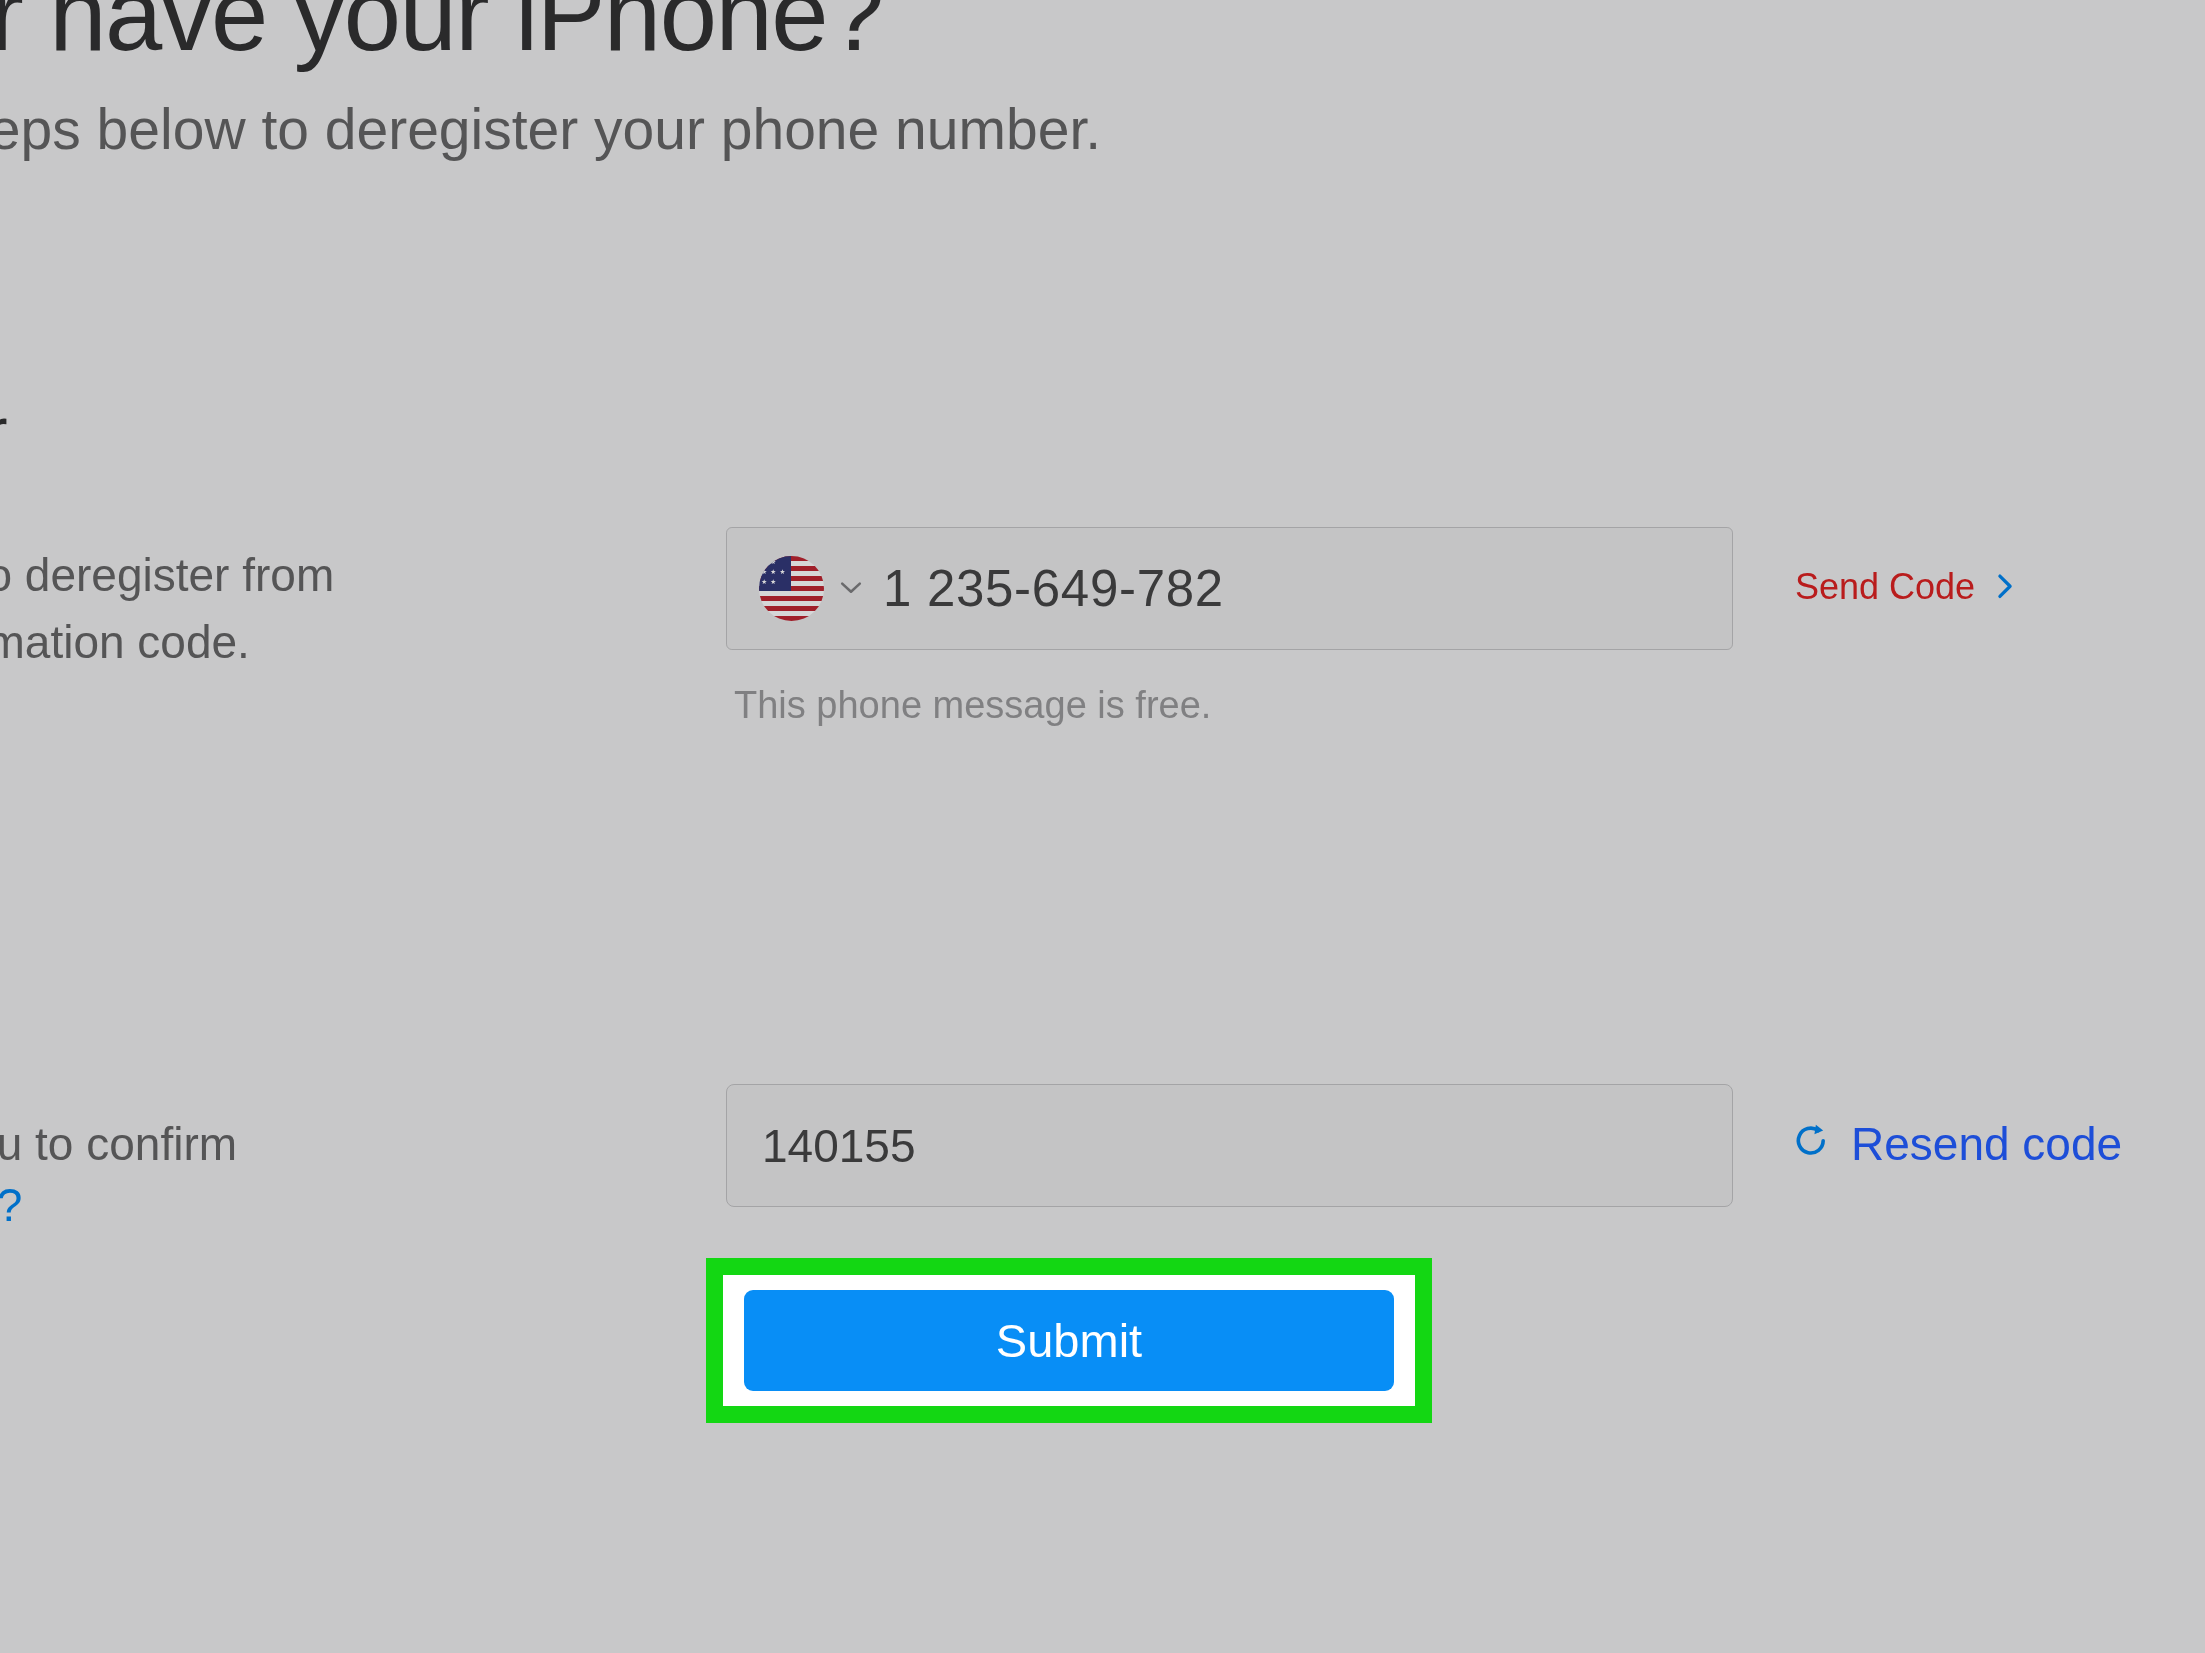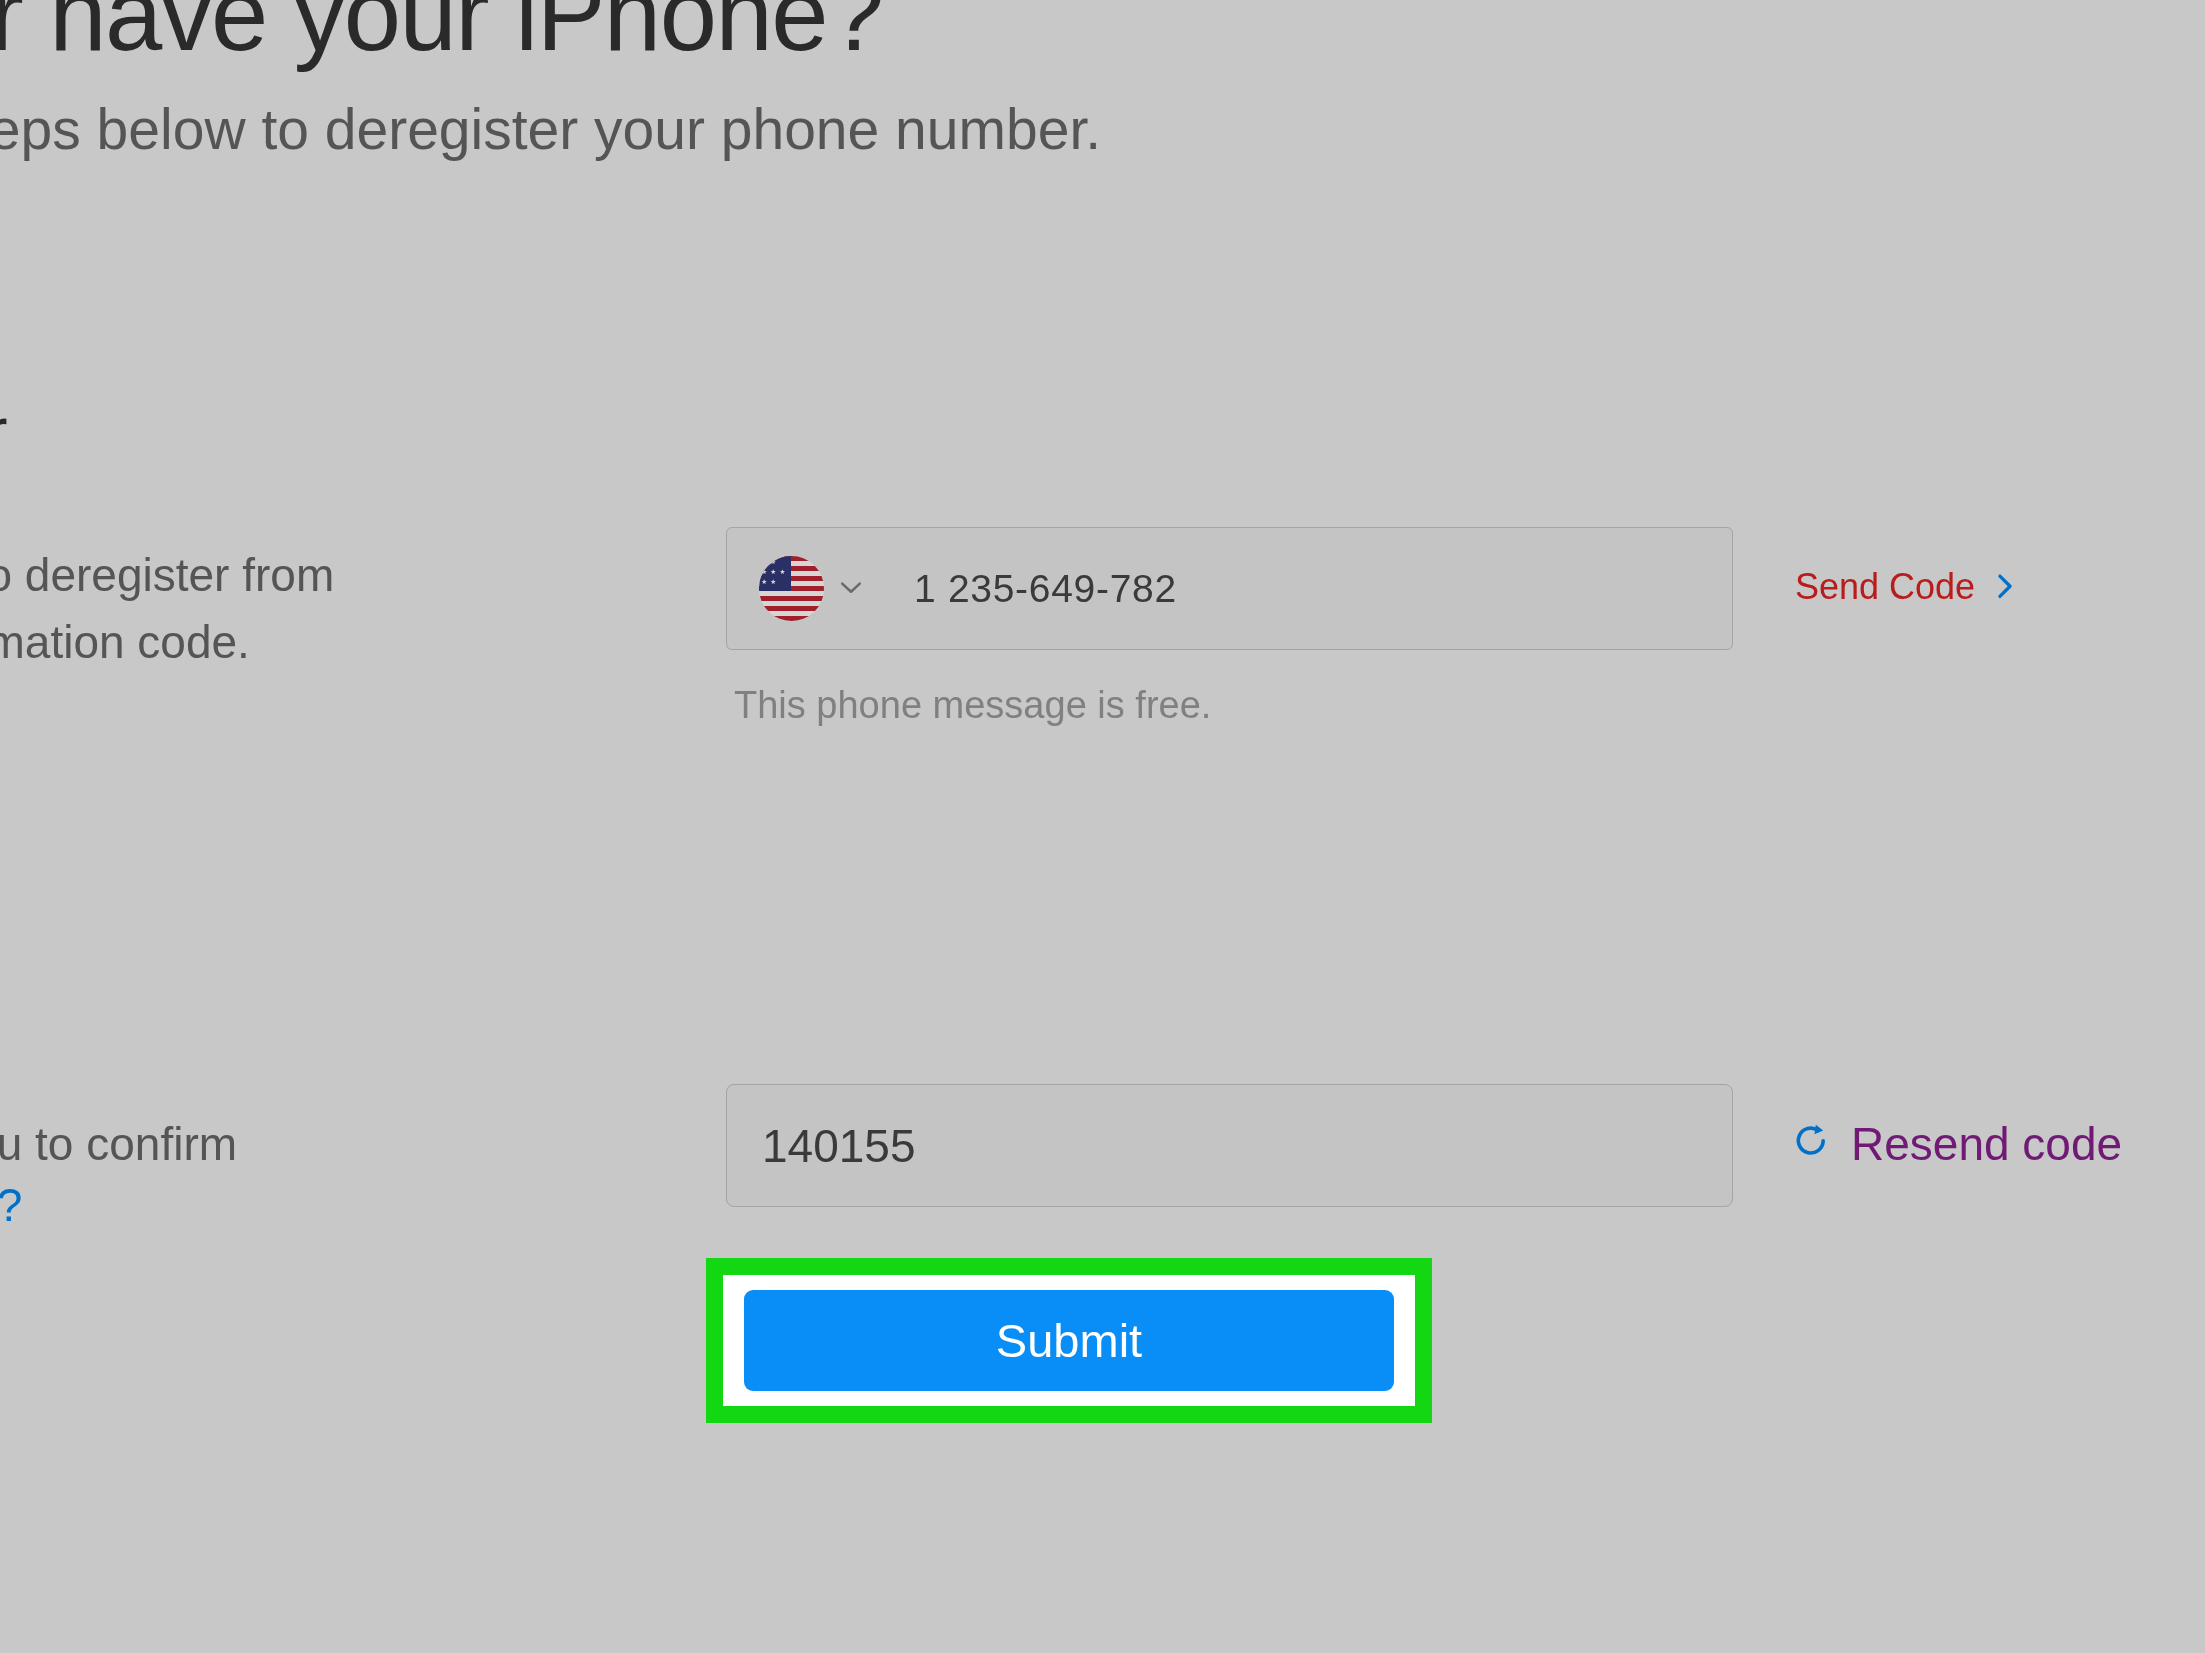--- a/index.html
+++ b/index.html
@@ -120,22 +120,22 @@
       font-size: 6.6px;
       line-height: 10.3px;
       color: #d6d6d7;
       letter-spacing: 0.7px;
     }
     .country-chevron {
       margin-left: 16px;
       flex-shrink: 0;
     }
     .phone-value {
-      margin-left: 52px;
-      font-size: 39px;
+      margin-left: 21px;
+      font-size: 51px;
       color: #3a3a3b;
       letter-spacing: 0.7px;
     }
     .hint-text {
       position: absolute;
       top: 684px;
       left: 734px;
       font-size: 38px;
       color: #808082;
     }
@@ -168,21 +168,21 @@
     }
     .code-value {
       font-size: 46px;
       color: #3a3a3b;
     }
     .resend-link {
       position: absolute;
       top: 1117px;
       left: 1794px;
       font-size: 46px;
-      color: #701a75;
+      color: #1d4ed8;
       display: flex;
       align-items: flex-end;
       cursor: pointer;
       white-space: nowrap;
     }
     .reload-icon {
       margin-right: 22px;
     }
     .submit-highlight {
       position: absolute;

